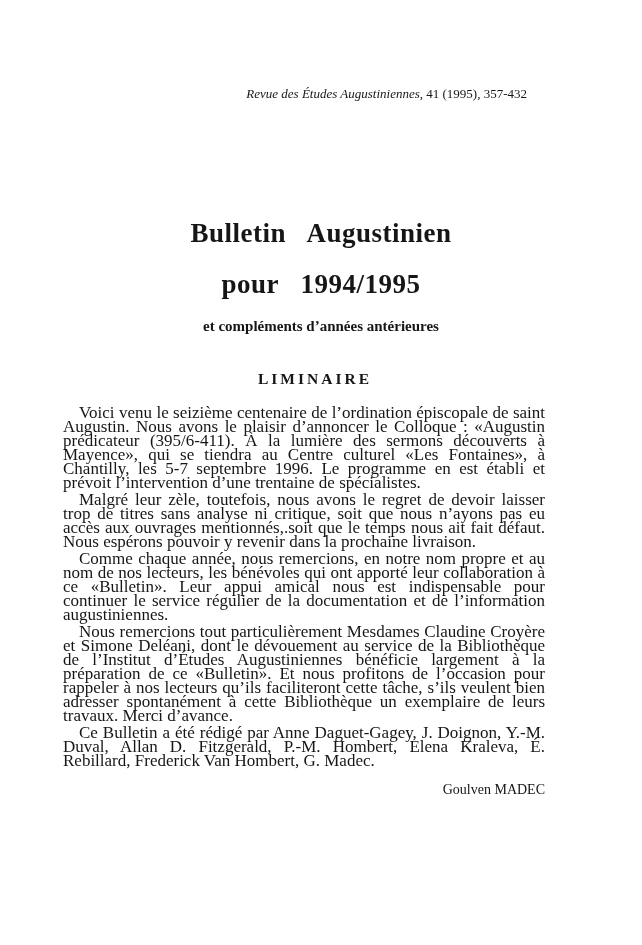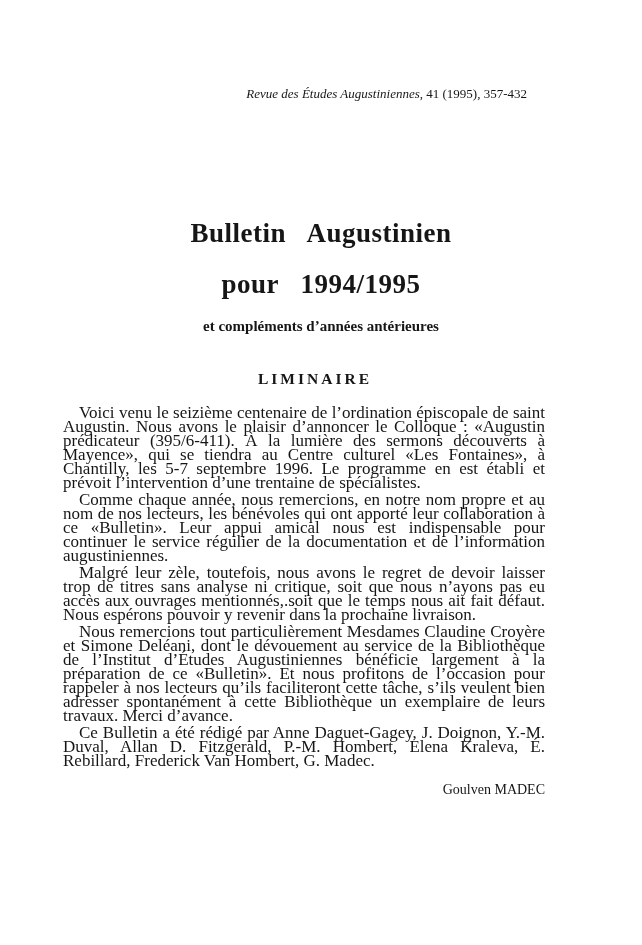--- a/index.html
+++ b/index.html
@@ -88,21 +88,21 @@
   <h1 class="title-main">Bulletin Augustinien</h1>
 
   <h1 class="title-year">pour 1994/1995</h1>
 
   <h2 class="subtitle">et compléments d’années antérieures</h2>
 
   <h3 class="liminaire">LIMINAIRE</h3>
 
   <div class="body-text">
     <p>Voici venu le seizième centenaire de l’ordination épiscopale de saint Augustin. Nous avons le plaisir d’annoncer le Colloque : «Augustin prédicateur (395/6-411). À la lumière des sermons découverts à Mayence», qui se tiendra au Centre culturel «Les Fontaines», à Chantilly, les 5-7 septembre 1996. Le programme en est établi et prévoit l’intervention d’une trentaine de spécialistes.</p>
+    <p>Malgré leur zèle, toutefois, nous avons le regret de devoir laisser trop de titres sans analyse ni critique, soit que nous n’ayons pas eu accès aux ouvrages mentionnés,.soit que le temps nous ait fait défaut. Nous espérons pouvoir y revenir dans la prochaine livraison.</p>
     <p>Comme chaque année, nous remercions, en notre nom propre et au nom de nos lecteurs, les bénévoles qui ont apporté leur collaboration à ce «Bulletin». Leur appui amical nous est indispensable pour continuer le service régulier de la documentation et de l’information augustiniennes.</p>
-    <p>Malgré leur zèle, toutefois, nous avons le regret de devoir laisser trop de titres sans analyse ni critique, soit que nous n’ayons pas eu accès aux ouvrages mentionnés,.soit que le temps nous ait fait défaut. Nous espérons pouvoir y revenir dans la prochaine livraison.</p>
     <p>Nous remercions tout particulièrement Mesdames Claudine Croyère et Simone Deléani, dont le dévouement au service de la Bibliothèque de l’Institut d’Études Augustiniennes bénéficie largement à la préparation de ce «Bulletin». Et nous profitons de l’occasion pour rappeler à nos lecteurs qu’ils faciliteront cette tâche, s’ils veulent bien adresser spontanément à cette Bibliothèque un exemplaire de leurs travaux. Merci d’avance.</p>
     <p>Ce Bulletin a été rédigé par Anne Daguet-Gagey, J. Doignon, Y.-M. Duval, Allan D. Fitzgerald, P.-M. Hombert, Elena Kraleva, É. Rebillard, Frederick Van Hombert, G. Madec.</p>
   </div>
 
   <div class="signature">Goulven MADEC</div>
 
 </div>
 
 </body></html>

